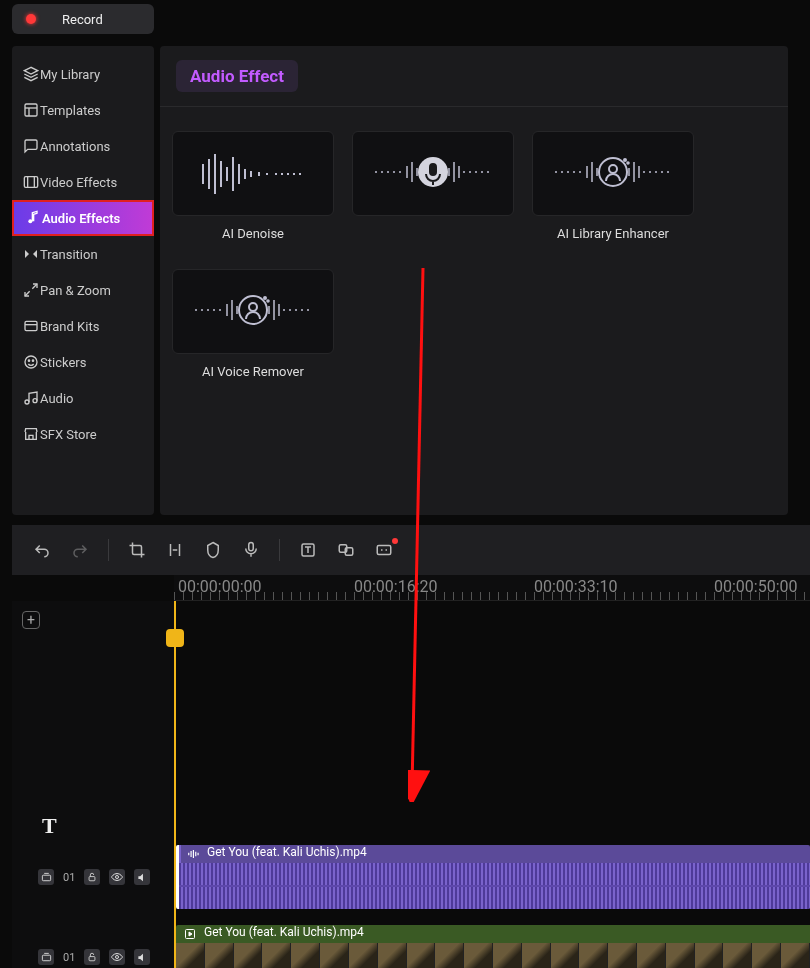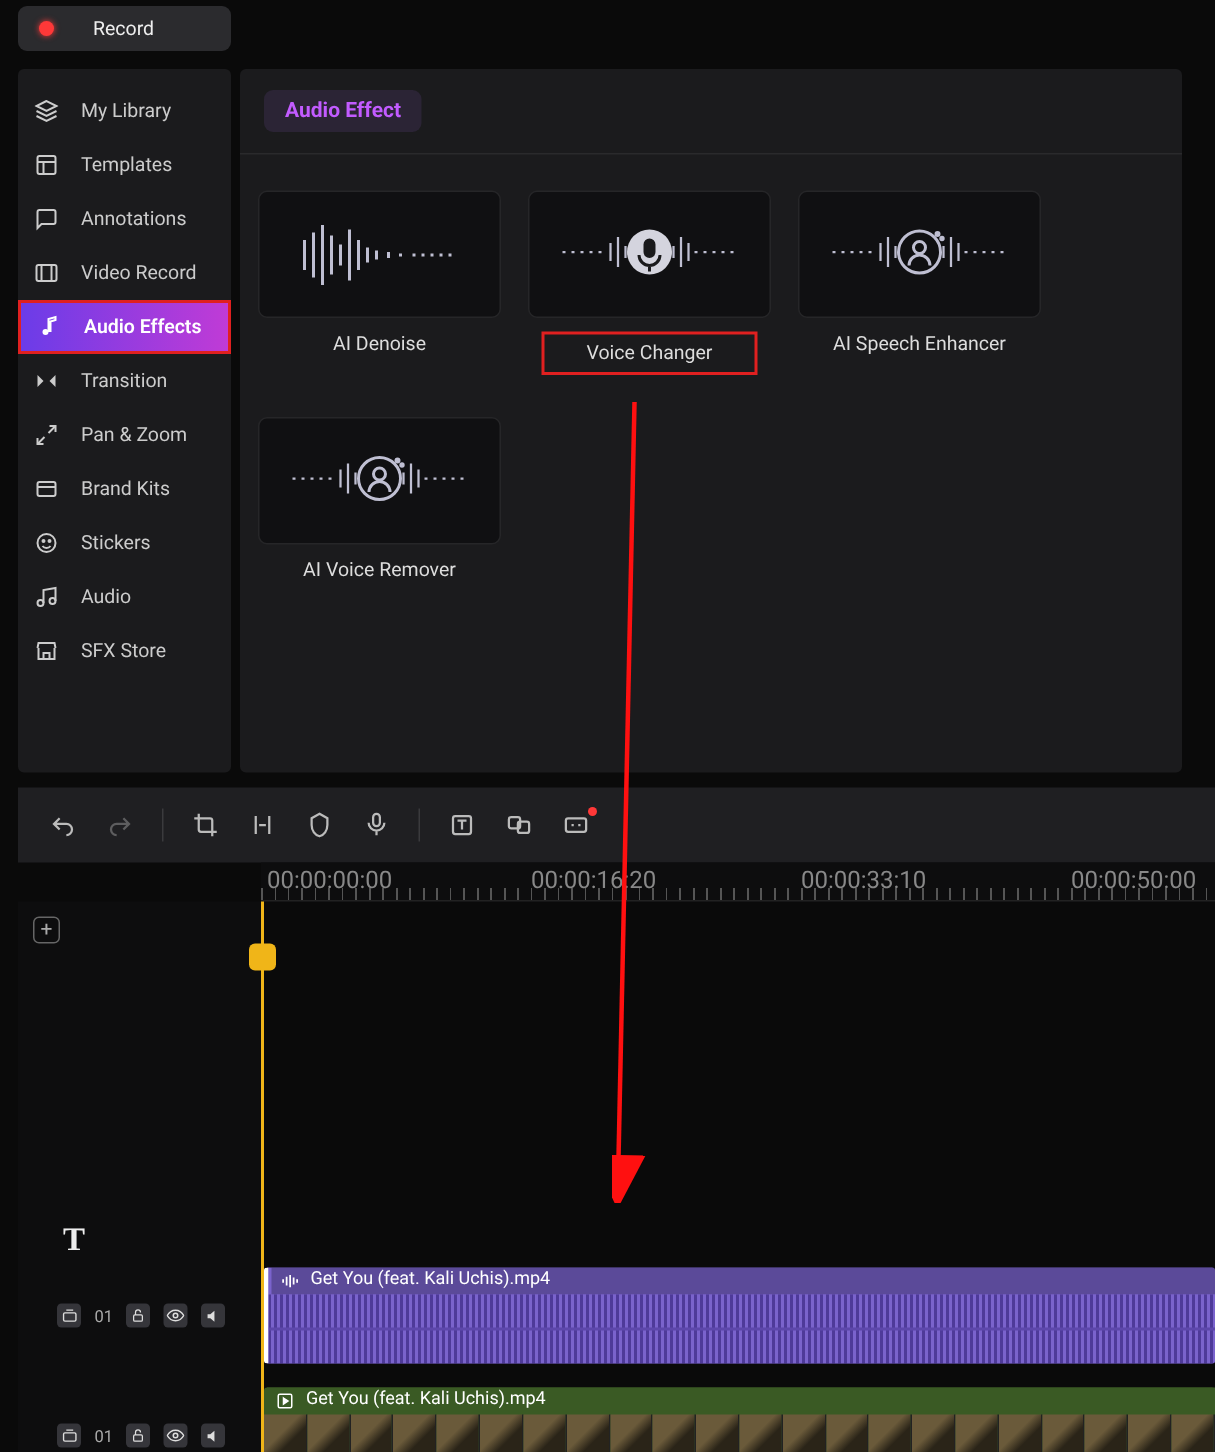--- a/index.html
+++ b/index.html
@@ -13,38 +13,38 @@
     padding-left: 14px; gap: 26px; font-size: 13px; color: #eee;
   }
   .record-dot { width: 10px; height: 10px; border-radius: 50%; background: #ff3838; box-shadow: 0 0 4px #ff3838; }
 
   
   .sidebar {
     position: absolute; top: 46px; left: 12px; width: 142px; height: 469px;
     background: #1b1b1d; border-radius: 4px; padding: 10px 0; display: flex; flex-direction: column;
   }
   .sidebar-item {
-    display: flex; align-items: center; gap: 14px; padding: 8px 10px; font-size: 13px;
+    display: flex; align-items: center; gap: 0; padding: 8px 10px; font-size: 13px;
     color: #ccc; cursor: pointer; height: 36px;
   }
   .sidebar-item .icon { width: 18px; display: flex; justify-content: center; }
   .sidebar-item.active {
     background: linear-gradient(90deg, #6b3ce8 0%, #c03bd6 100%);
     color: #fff; font-weight: 600; border: 2px solid #e02020;
   }
 
   
   .panel {
     position: absolute; top: 46px; left: 160px; right: 22px; height: 469px;
     background: #1b1b1d; border-radius: 4px;
   }
   .panel-header { padding: 14px 16px; border-bottom: 1px solid #2a2a2c; }
   .pill {
     display: inline-block; background: #2b2435; color: #c25bff; font-weight: 700;
-    font-size: 14px; padding: 6px 14px; border-radius: 6px;
+    font-size: 17px; padding: 6px 14px; border-radius: 6px;
   }
   .effects-grid { padding: 24px 8px; display: grid; grid-template-columns: repeat(3, 170px); gap: 28px 10px; }
   .effect-card { display: flex; flex-direction: column; align-items: center; gap: 10px; }
   .effect-thumb {
     width: 162px; height: 85px; background: #101012; border: 1px solid #262628;
     border-radius: 6px; display: flex; align-items: center; justify-content: center;
   }
   .effect-label { font-size: 13px; color: #ddd; text-align: center; }
   .effect-label.highlight { border: 2px solid #e02020; padding: 5px 28px; margin-top: -1px; }
 
@@ -168,21 +168,21 @@
     <span>Annotations</span>
   </div>
   <div class="sidebar-item">
     <span class="icon">
       <svg width="16" height="16" viewBox="0 0 24 24" fill="none" stroke="#ccc" stroke-width="2">
           <rect x="2" y="4" width="20" height="16" rx="2"></rect>
           <line x1="7" y1="4" x2="7" y2="20"></line>
           <line x1="17" y1="4" x2="17" y2="20"></line>
         </svg>
     </span>
-    <span>Video Record</span>
+    <span>Video Effects</span>
   </div>
   <div class="sidebar-item active">
     <span class="icon">
       <svg width="16" height="16" viewBox="0 0 24 24" fill="#fff">
           <circle cx="8" cy="17" r="3"></circle>
           <path d="M11 17V4l7-2v3l-5 1.5V17" stroke="#fff" stroke-width="2" fill="none"></path>
         </svg>
     </span>
     <span>Audio Effects</span>
   </div>
@@ -289,21 +289,20 @@
               <line x1="91" y1="18" x2="91" y2="38"></line>
               <line x1="96" y1="22" x2="96" y2="34"></line>
           </g>
           <circle cx="70" cy="28" r="15" fill="#d4d4de"></circle>
           <g transform="translate(70,28)" stroke="#1a1a1c" stroke-width="2" fill="none">
             <rect x="-3" y="-8" width="6" height="11" rx="3" fill="#1a1a1c"></rect>
             <path d="M-7 2a7 7 0 0 0 14 0M0 9v4"></path>
           </g>
         </svg>
       </div>
-      <div class="effect-label highlight">Voice Changer</div>
     </div>
 
     <div class="effect-card">
       <div class="effect-thumb">
         <svg width="140" height="60">
           <g stroke="#bfbfd2" stroke-width="1.5">
             <line x1="12" y1="28" x2="40" y2="28" stroke-dasharray="2 4"></line>
             <line x1="44" y1="22" x2="44" y2="34"></line>
               <line x1="49" y1="18" x2="49" y2="38"></line>
               <line x1="54" y1="24" x2="54" y2="32"></line>
@@ -314,21 +313,21 @@
           </g>
           <g transform="translate(70,28)" stroke="#bfbfd2" stroke-width="2" fill="none">
             <circle r="14"></circle>
               <circle cx="0" cy="-3" r="4"></circle>
               <path d="M-7 9a7 7 0 0 1 14 0"></path>
             <circle cx="12" cy="-12" r="1" fill="#bfbfd2"></circle>
               <circle cx="15" cy="-9" r="0.8" fill="#bfbfd2"></circle>
           </g>
         </svg>
       </div>
-      <div class="effect-label">AI Speech Enhancer</div>
+      <div class="effect-label">AI Library Enhancer</div>
     </div>
 
     <div class="effect-card">
       <div class="effect-thumb">
         <svg width="140" height="60">
           <g stroke="#bfbfd2" stroke-width="1.5">
             <line x1="12" y1="28" x2="40" y2="28" stroke-dasharray="2 4"></line>
             <line x1="44" y1="22" x2="44" y2="34"></line>
               <line x1="49" y1="18" x2="49" y2="38"></line>
               <line x1="54" y1="24" x2="54" y2="32"></line>

